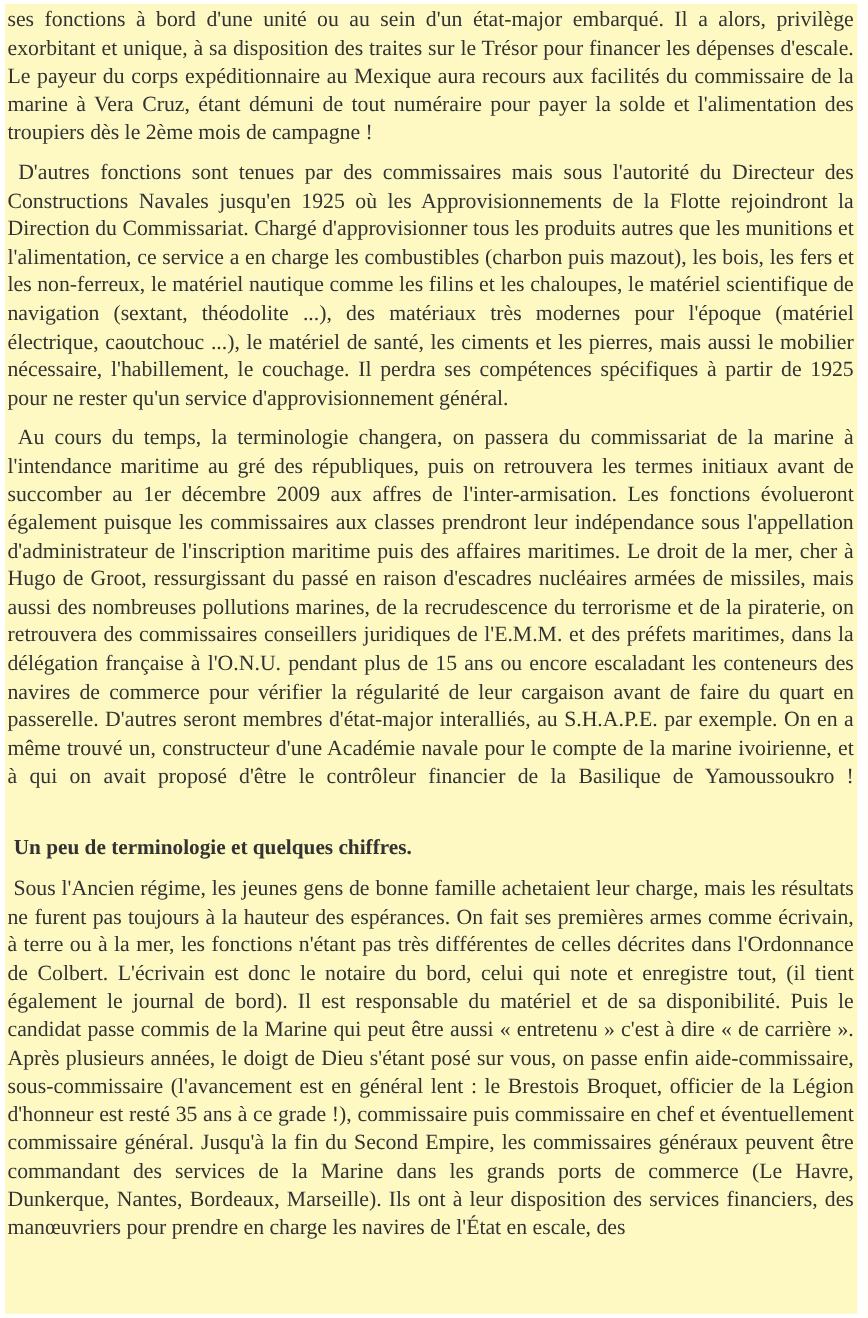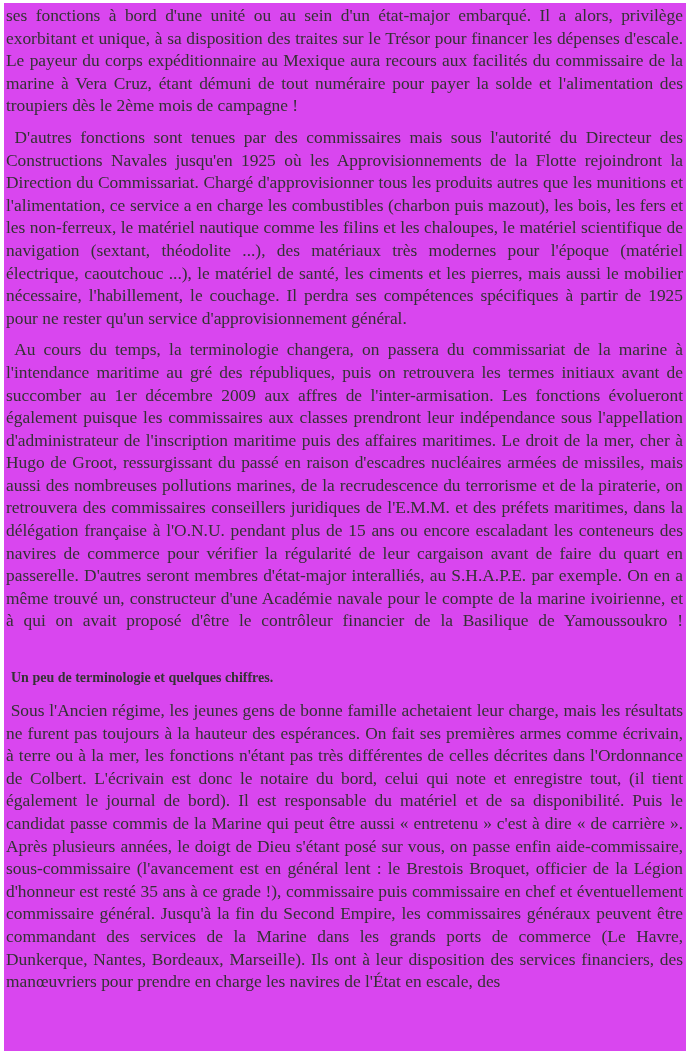--- a/index.html
+++ b/index.html
@@ -9,21 +9,21 @@
       width: 694px;
       height: 1054px;
       overflow: hidden;
     }
     .page {
       position: absolute;
       left: 4px;
       top: 3px;
       width: 682px;
       height: 1048px;
-      background: #d946ef;
+      background: #fef9c3;
       overflow: hidden;
     }
     .content {
       padding: 0 3px 0 2px;
       font-family: "Liberation Serif", "DejaVu Serif", serif;
       font-size: 17.4px;
       line-height: 22.6px;
       color: #333333;
       text-align: justify;
     }
@@ -39,21 +39,21 @@
     .last-line-justify {
       text-align-last: justify;
     }
     .spacer {
       height: 24px;
     }
     .heading {
       margin: 0 0 8px 0;
       padding-left: 5px;
       font-weight: bold;
-      font-size: 14px;
+      font-size: 17px;
       line-height: 26px;
       color: #333333;
       text-align: left;
     }
   </style>
 </head>
 <body>
 
 <div class="page">
   <div class="content">

